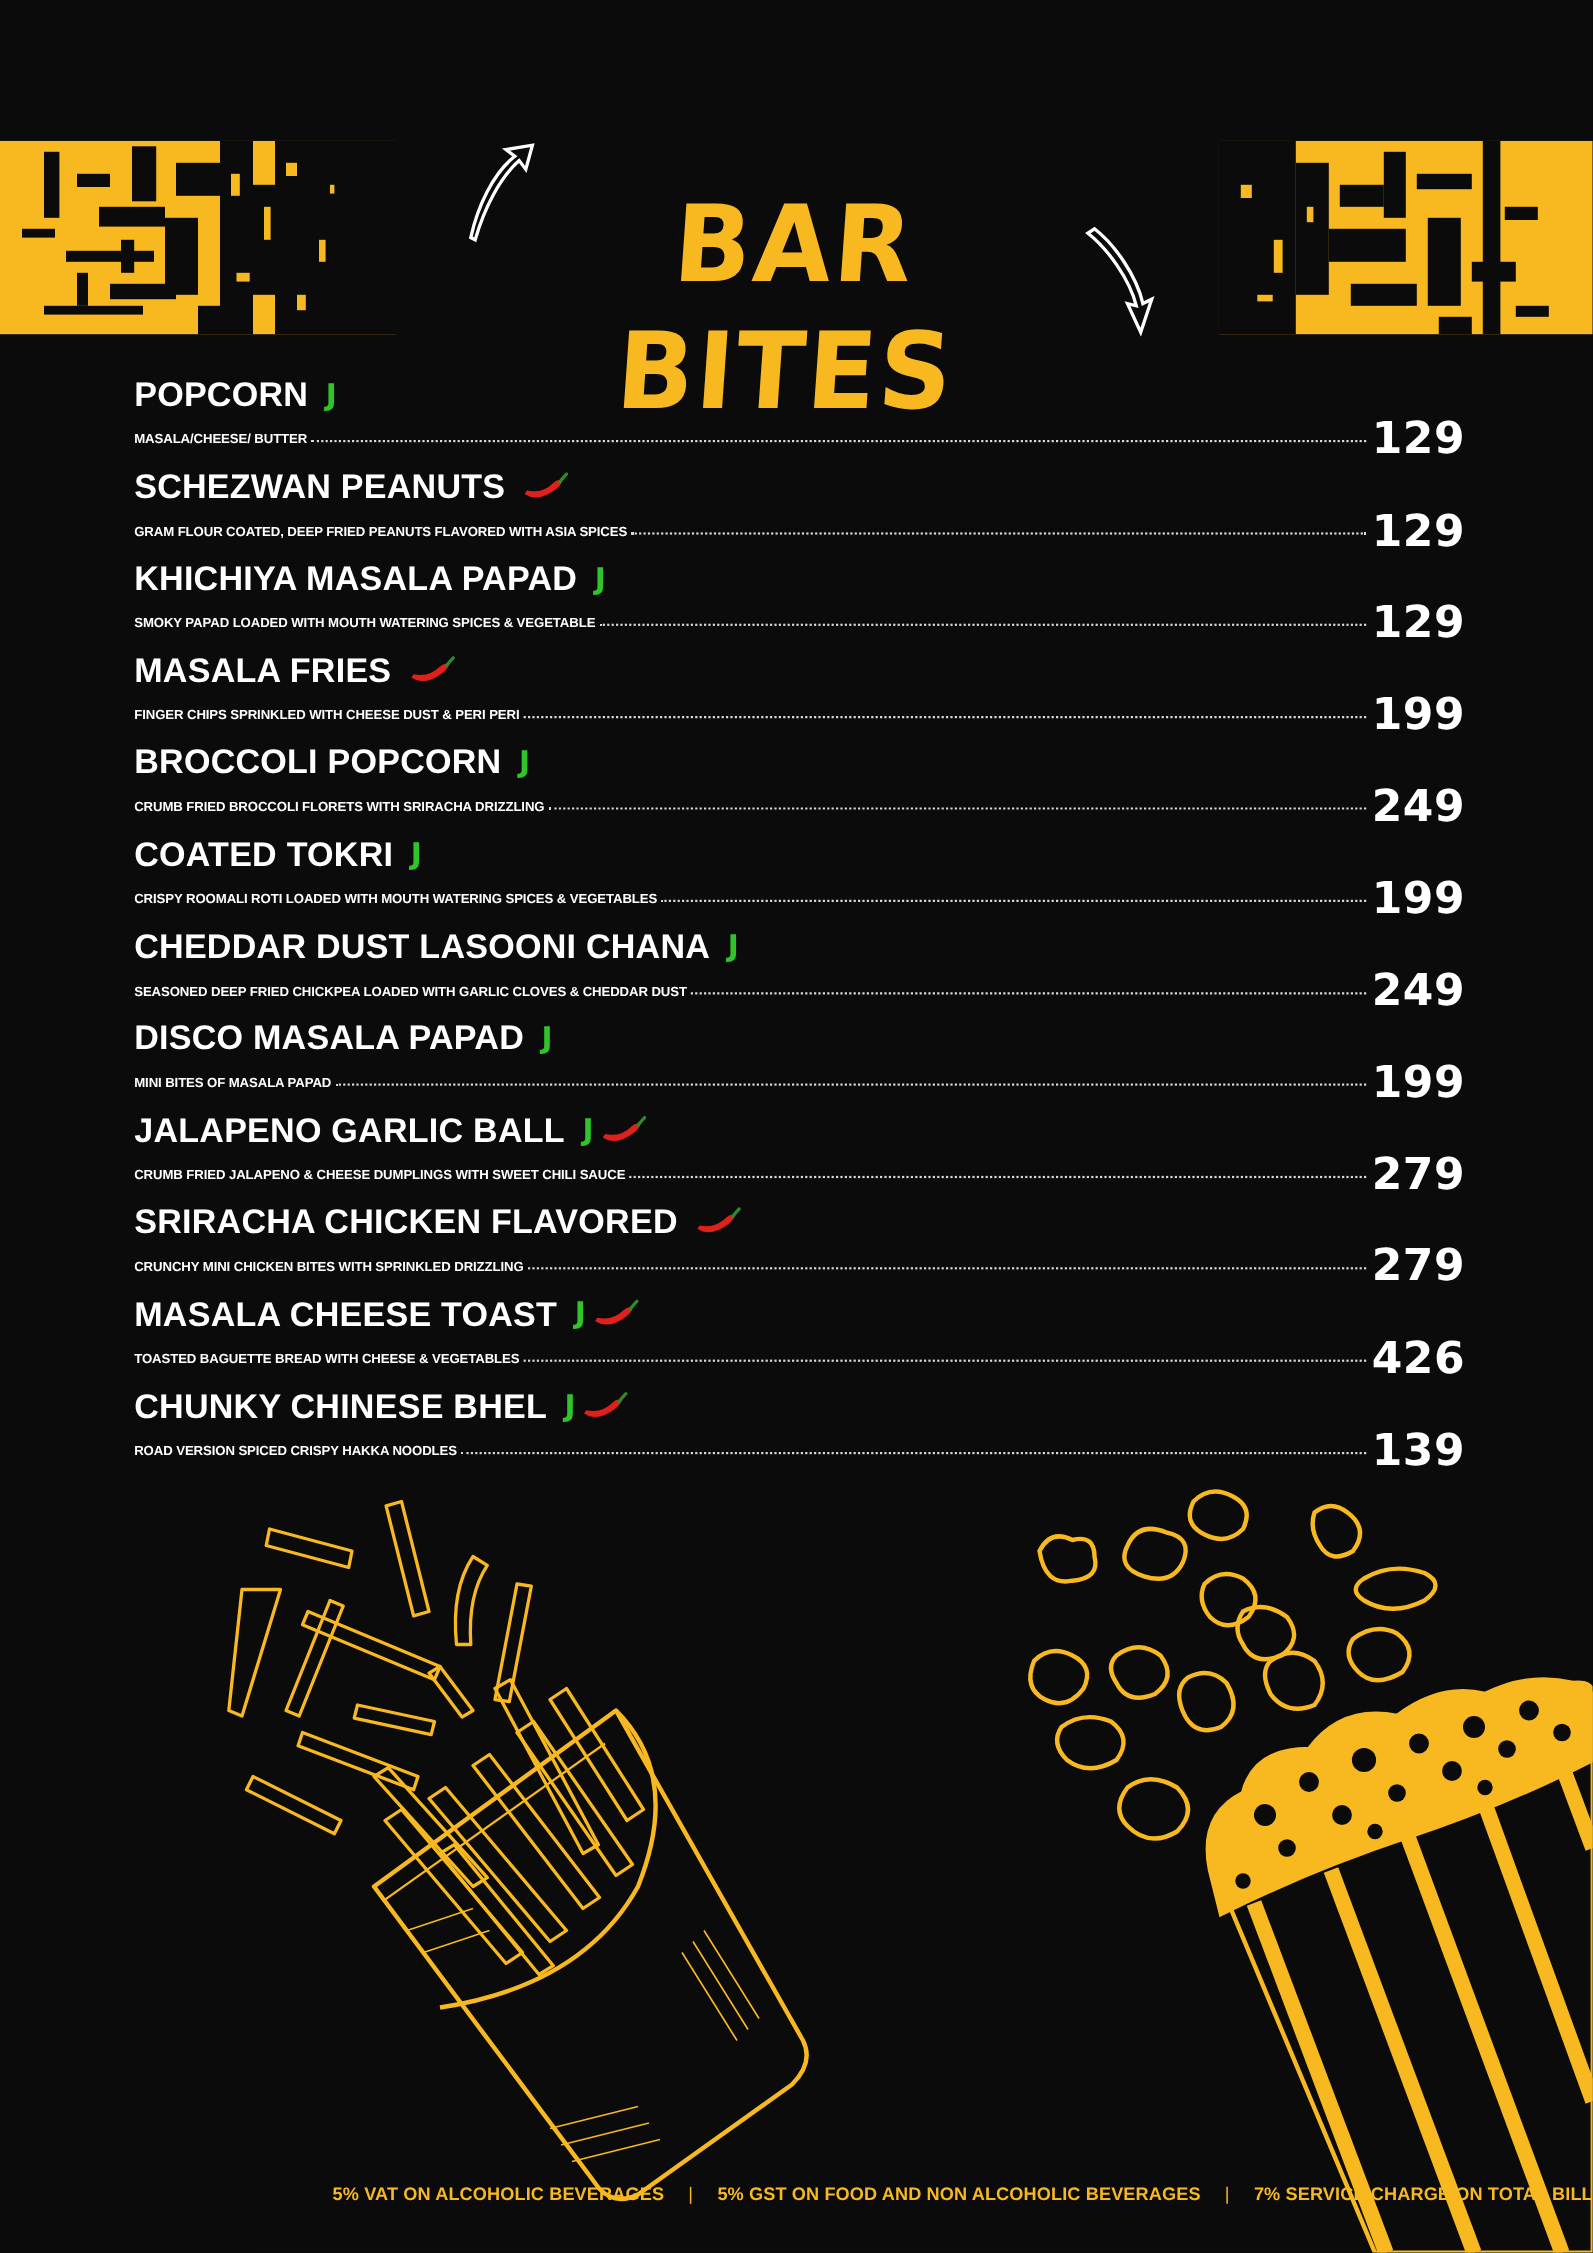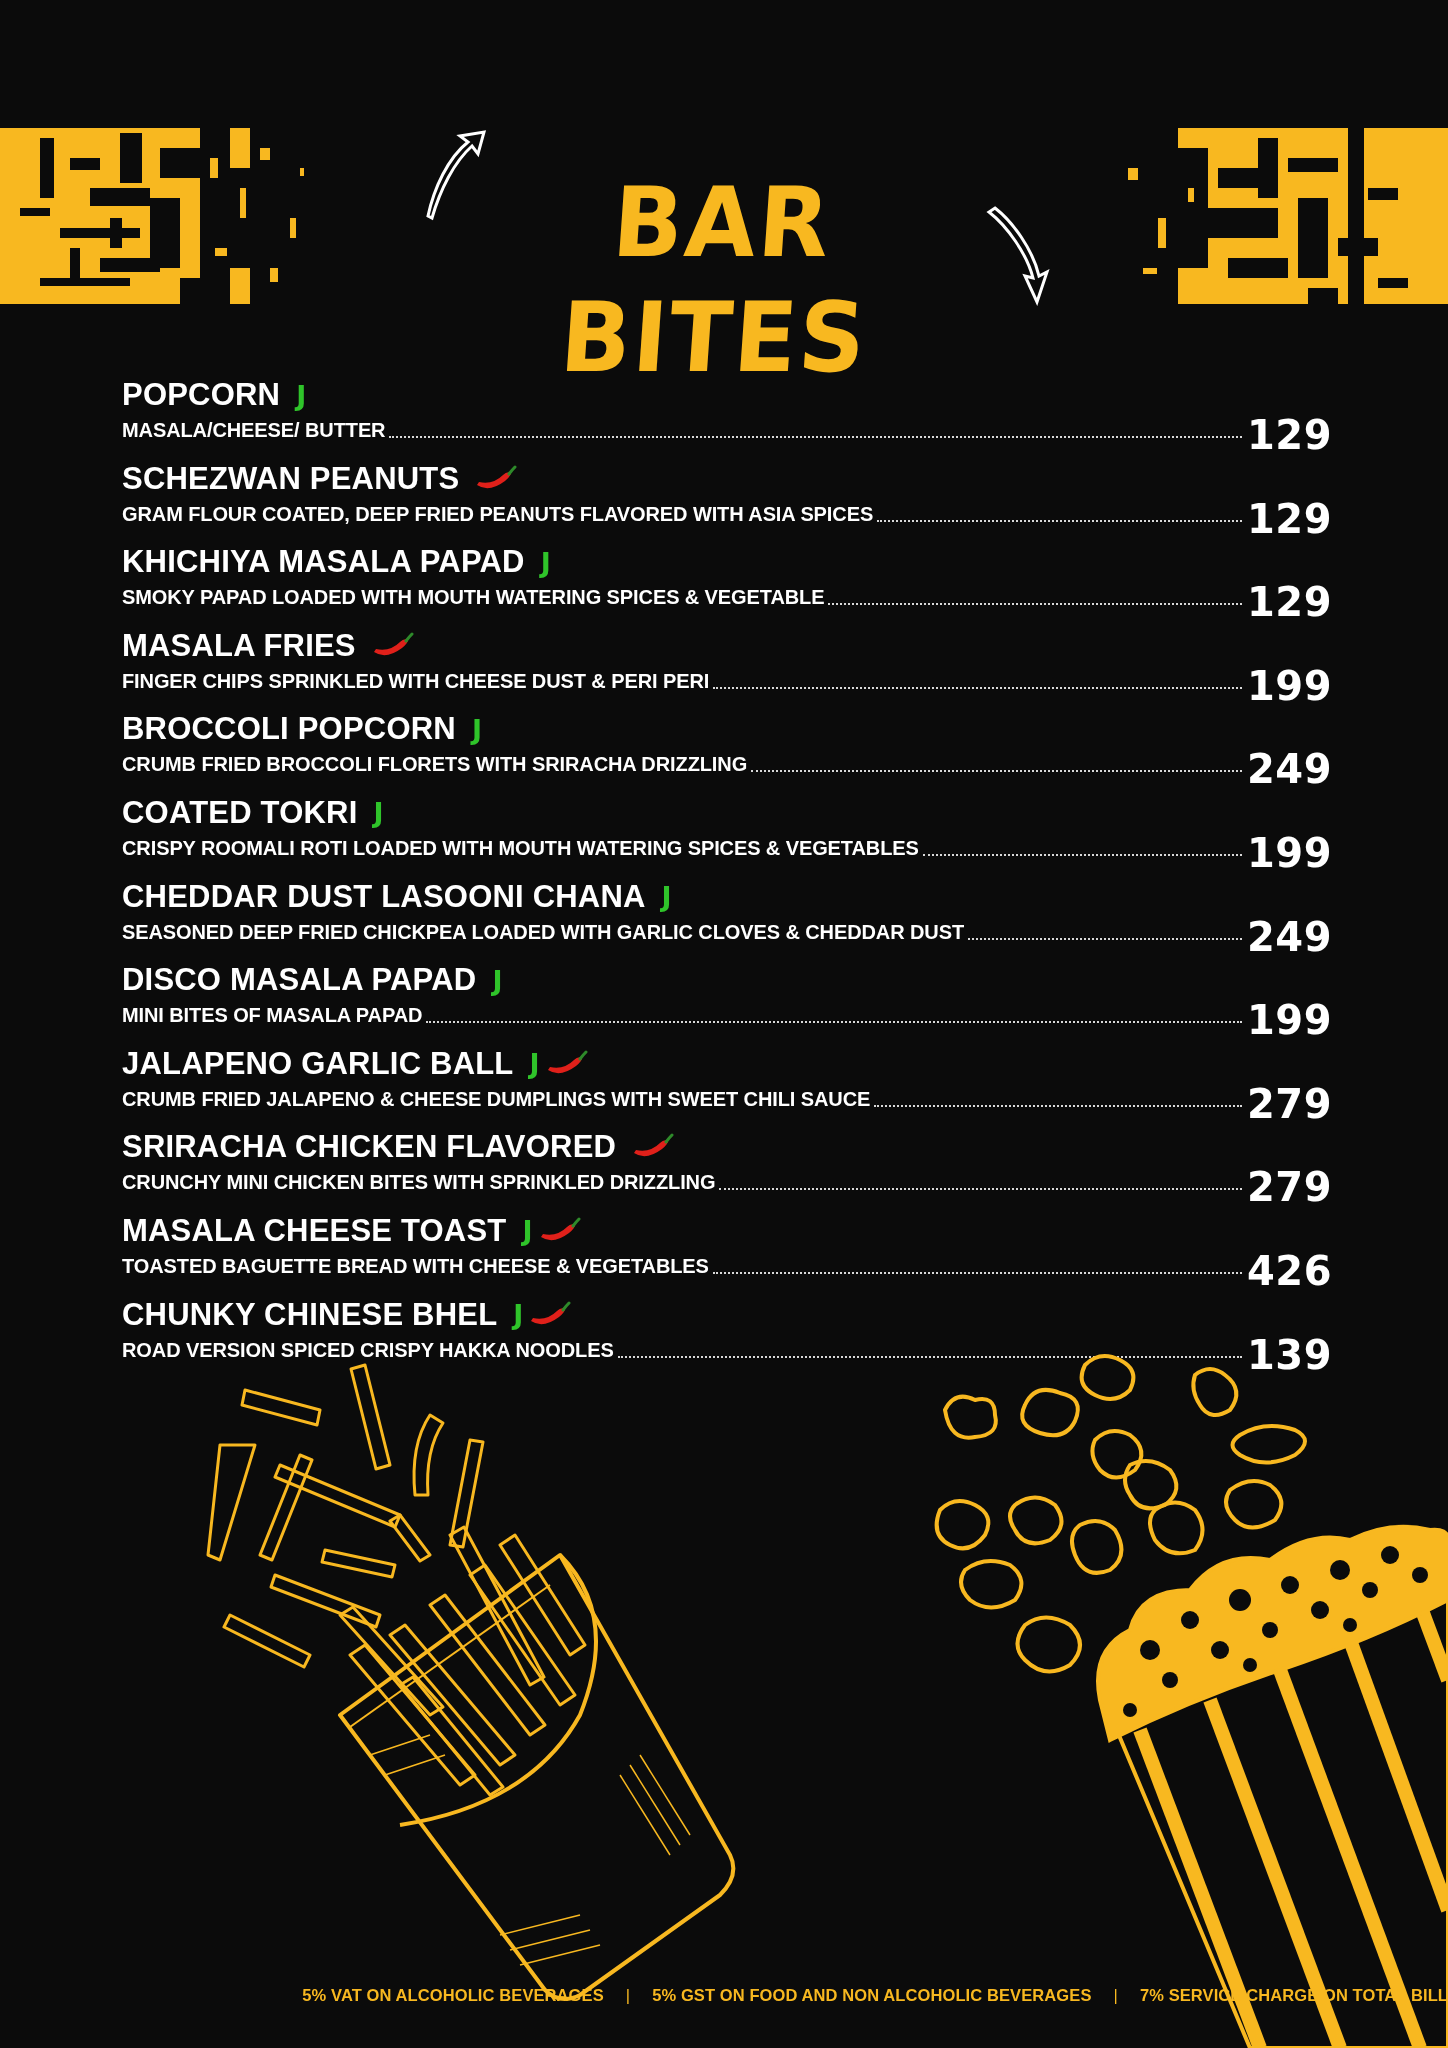--- a/index.html
+++ b/index.html
@@ -20,40 +20,40 @@
     font-family: "DejaVu Sans", sans-serif; font-weight: bold;
     font-size: 92px; letter-spacing: 2px; color: #f8b820;
     line-height: 110px; text-align: center;
     transform: skewX(-4deg) scaleY(1.05);
   }
   .arrow { position: absolute; }
   .arrow.up { left: 420px; top: 0px; width: 80px; height: 100px; }
   .arrow.down { left: 985px; top: 78px; width: 70px; height: 100px; }
 
   
-  .menu { position: absolute; left: 122px; top: 376px; width: 1210px; }
+  .menu { position: absolute; left: 122px; top: 340px; width: 1210px; }
   .item { position: relative; height: 83.6px; }
   .item-name-row { display: flex; align-items: center; height: 38px; }
   .item-name {
     font-family: "Liberation Sans", sans-serif; font-weight: bold;
     font-size: 31px; color: #ffffff; letter-spacing: 0.2px; white-space: nowrap;
   }
   .tags { display: flex; align-items: center; margin-left: 16px; gap: 6px; }
   .veg-tag {
     font-family: "DejaVu Sans", sans-serif; font-weight: bold;
     font-size: 27px; color: #2fc42a; line-height: 1;
   }
   .chili-tag { width: 42px; height: 28px; display: inline-block; }
   .item-desc-row {
     position: absolute; left: 0; top: 44px; width: 1120px;
     display: flex; align-items: flex-end; height: 22px;
   }
   .item-desc {
     font-family: "Liberation Sans", sans-serif; font-weight: bold;
-    font-size: 20px; color: #ffffff; white-space: nowrap; letter-spacing: -0.1px;
+    font-size: 12px; color: #ffffff; white-space: nowrap; letter-spacing: -0.1px;
   }
   .leader {
     flex: 1; margin-left: 4px; margin-bottom: 4px; height: 2px;
     border-bottom: 2px dotted #d8d8d8;
   }
   .item-price {
     position: absolute; right: 0; top: 36px; width: 90px; text-align: right;
     font-family: "DejaVu Sans", sans-serif; font-weight: bold;
     font-size: 40px; color: #ffffff; letter-spacing: 0.5px;
   }

